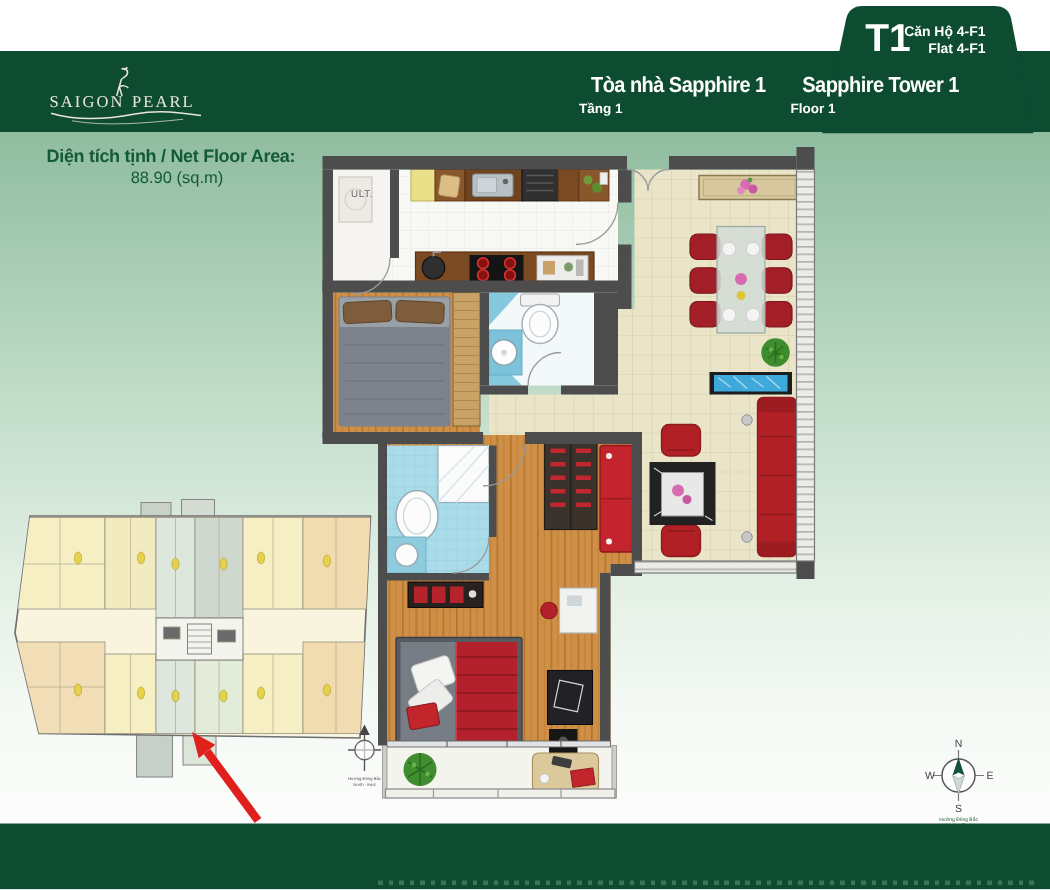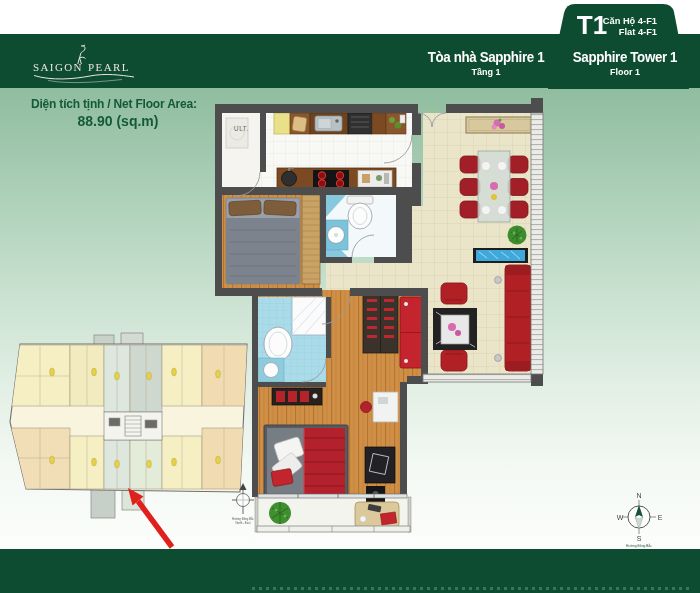--- a/index.html
+++ b/index.html
@@ -3,29 +3,29 @@
 <meta charset="utf-8">
 <style>
   html,body{margin:0;padding:0;background:#ffffff;}
   .page{position:relative;width:700px;height:593px;overflow:hidden;background:#ffffff;
         font-family:"Liberation Sans",sans-serif;}
   .bg-grad{position:absolute;left:0;top:34px;width:700px;height:515px;
         background:linear-gradient(180deg,#82b092 0%,#8fbc9f 10%,#a8cdb4 28%,#c6dfcd 48%,#e2efe4 68%,#f4f9f4 85%,#fcfdfc 100%);}
   .top-band{position:absolute;left:0;top:34px;width:700px;height:54px;background:#0e4c32;}
   .tab-svg{position:absolute;left:544px;top:0;width:156px;height:89px;}
   .logo{position:absolute;left:30px;top:42px;width:110px;height:44px;}
-  .tower-block{position:absolute;top:49px;text-align:center;color:#ffffff;}
+  .tower-block{position:absolute;top:49px;color:#ffffff;}
   .tower-vi{left:386px;width:200px;}
   .tower-en{left:527px;width:196px;}
   .tower-name{font-size:14.5px;font-weight:bold;letter-spacing:-0.4px;transform:scaleX(.92);transform-origin:center;}
   .tower-floor{font-size:9px;font-weight:bold;margin-top:2px;}
   .area-label{position:absolute;left:31px;top:97px;width:200px;font-size:12px;font-weight:bold;
         color:#135a38;letter-spacing:-0.2px;}
   .area-value{position:absolute;left:58px;top:113px;width:120px;text-align:center;
-        font-size:14px;font-weight:bold;color:#135a38;}
+        font-size:11px;font-weight:normal;color:#135a38;}
   .main-plan{position:absolute;left:214px;top:94px;width:332px;height:455px;}
   .key-plan{position:absolute;left:4px;top:332px;width:250px;height:192px;}
   .arrow-svg{position:absolute;left:108px;top:478px;width:70px;height:72px;}
   .mini-compass{position:absolute;left:226px;top:480px;width:34px;height:46px;}
   .compass{position:absolute;left:616px;top:488px;width:48px;height:68px;}
   .footer{position:absolute;left:0;top:549px;width:700px;height:44px;background:#0e4c32;}
   .footer::after{content:"";position:absolute;left:36%;right:1%;bottom:3px;height:3px;
         background:repeating-linear-gradient(90deg,rgba(170,205,185,.30) 0 3px,transparent 3px 7px);}
   svg text{font-family:"Liberation Sans",sans-serif;}
   .serif{font-family:"Liberation Serif",serif;}

